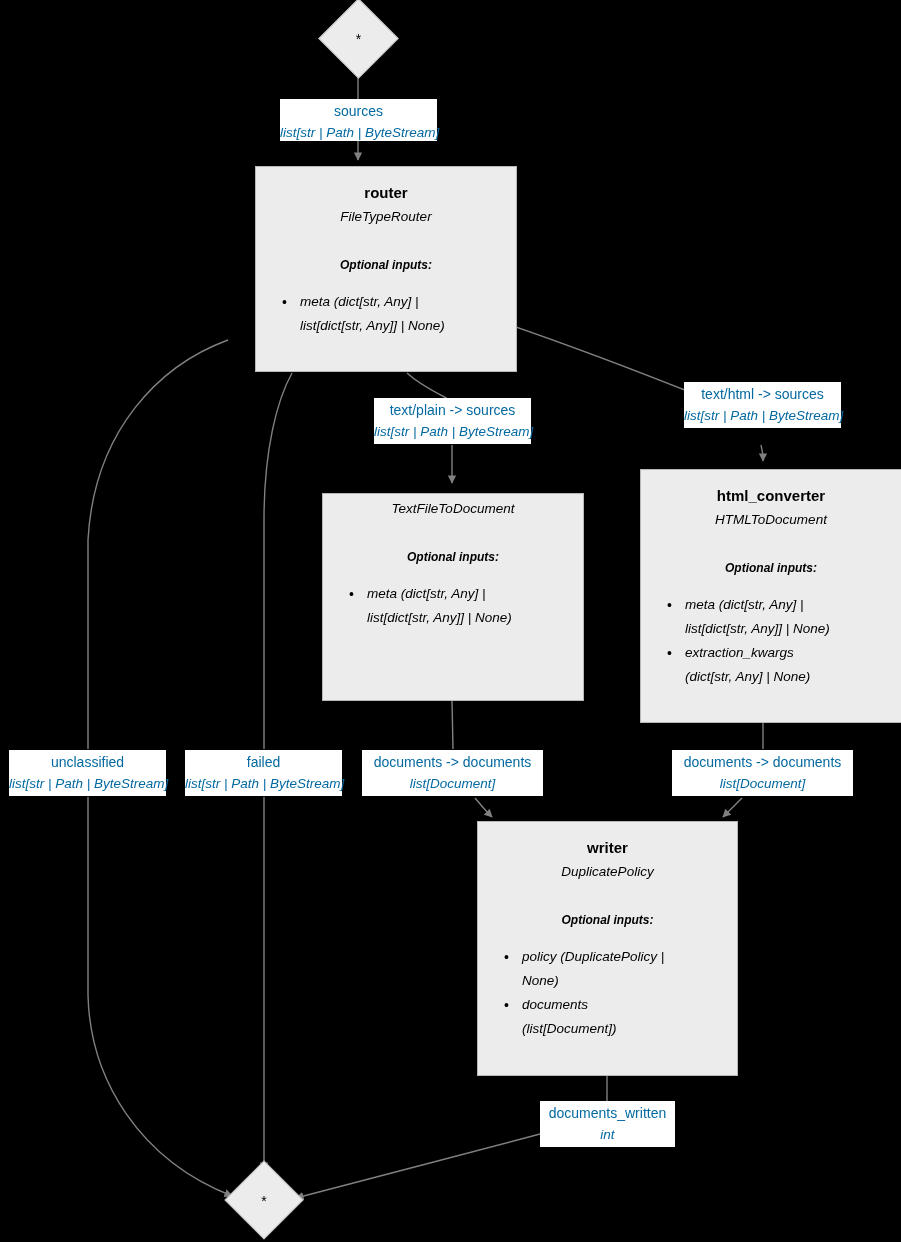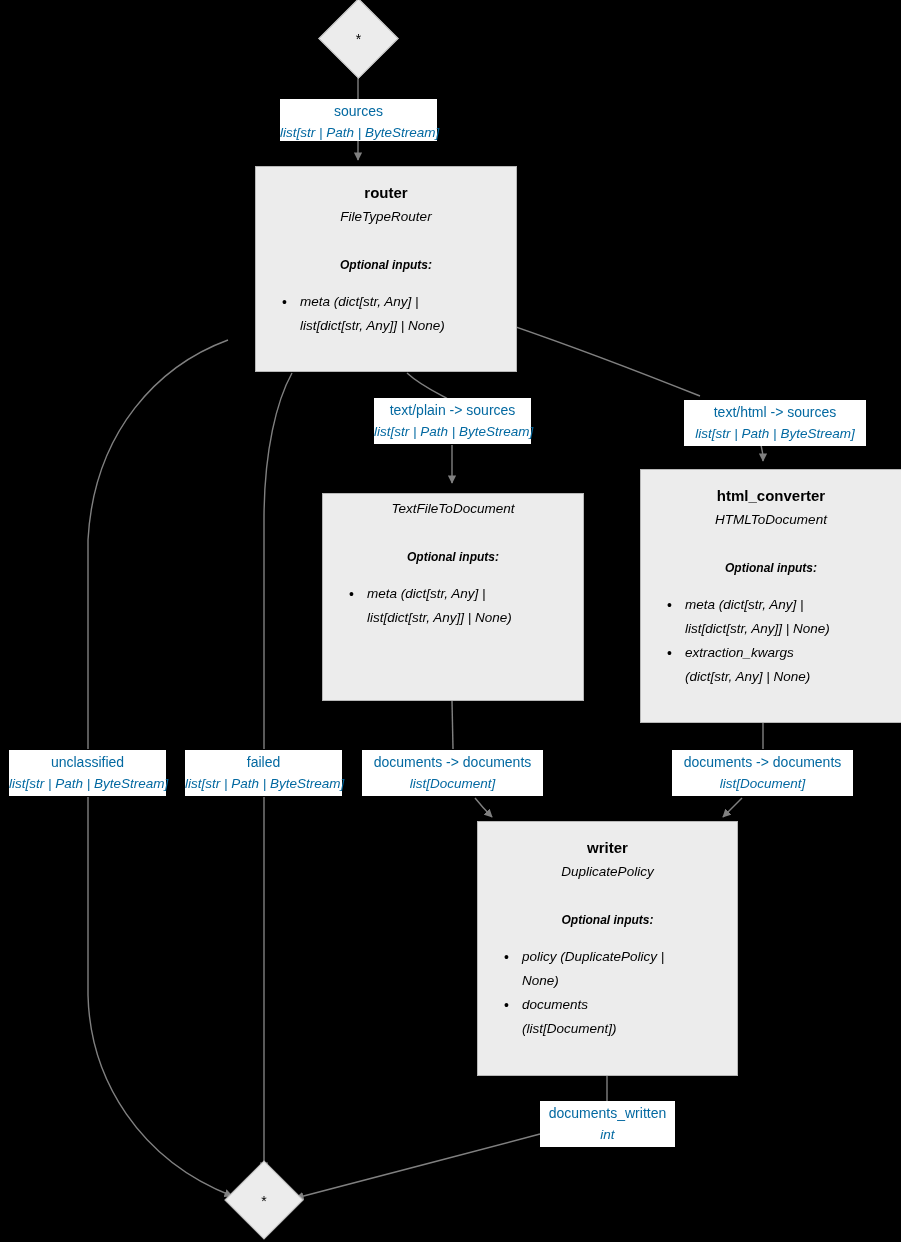--- a/index.html
+++ b/index.html
@@ -189,21 +189,21 @@
         <span class="cont">list[dict[str, Any]] | None)</span>
       </li>
     </ul>
   </div>
 
   <div class="elabel" style="left:374px; top:398px; width:157px; height:46px;">
     <div class="el-name">text/plain -&gt; sources</div>
     <div class="el-type wide">list[str | Path | ByteStream]</div>
   </div>
 
-  <div class="elabel" style="left:684px; top:400px; width:182px; height:46px;">
+  <div class="elabel" style="left:684px; top:382px; width:157px; height:46px;">
     <div class="el-name">text/html -&gt; sources</div>
     <div class="el-type wide">list[str | Path | ByteStream]</div>
   </div>
 
   <div class="node" style="left:322px; top:493px; width:262px; height:208px;">
     <div class="nd-type">TextFileToDocument</div>
     <div class="nd-opt">Optional inputs:</div>
     <ul class="nd-list">
       <li>
         <span>meta (dict[str, Any] |</span>

